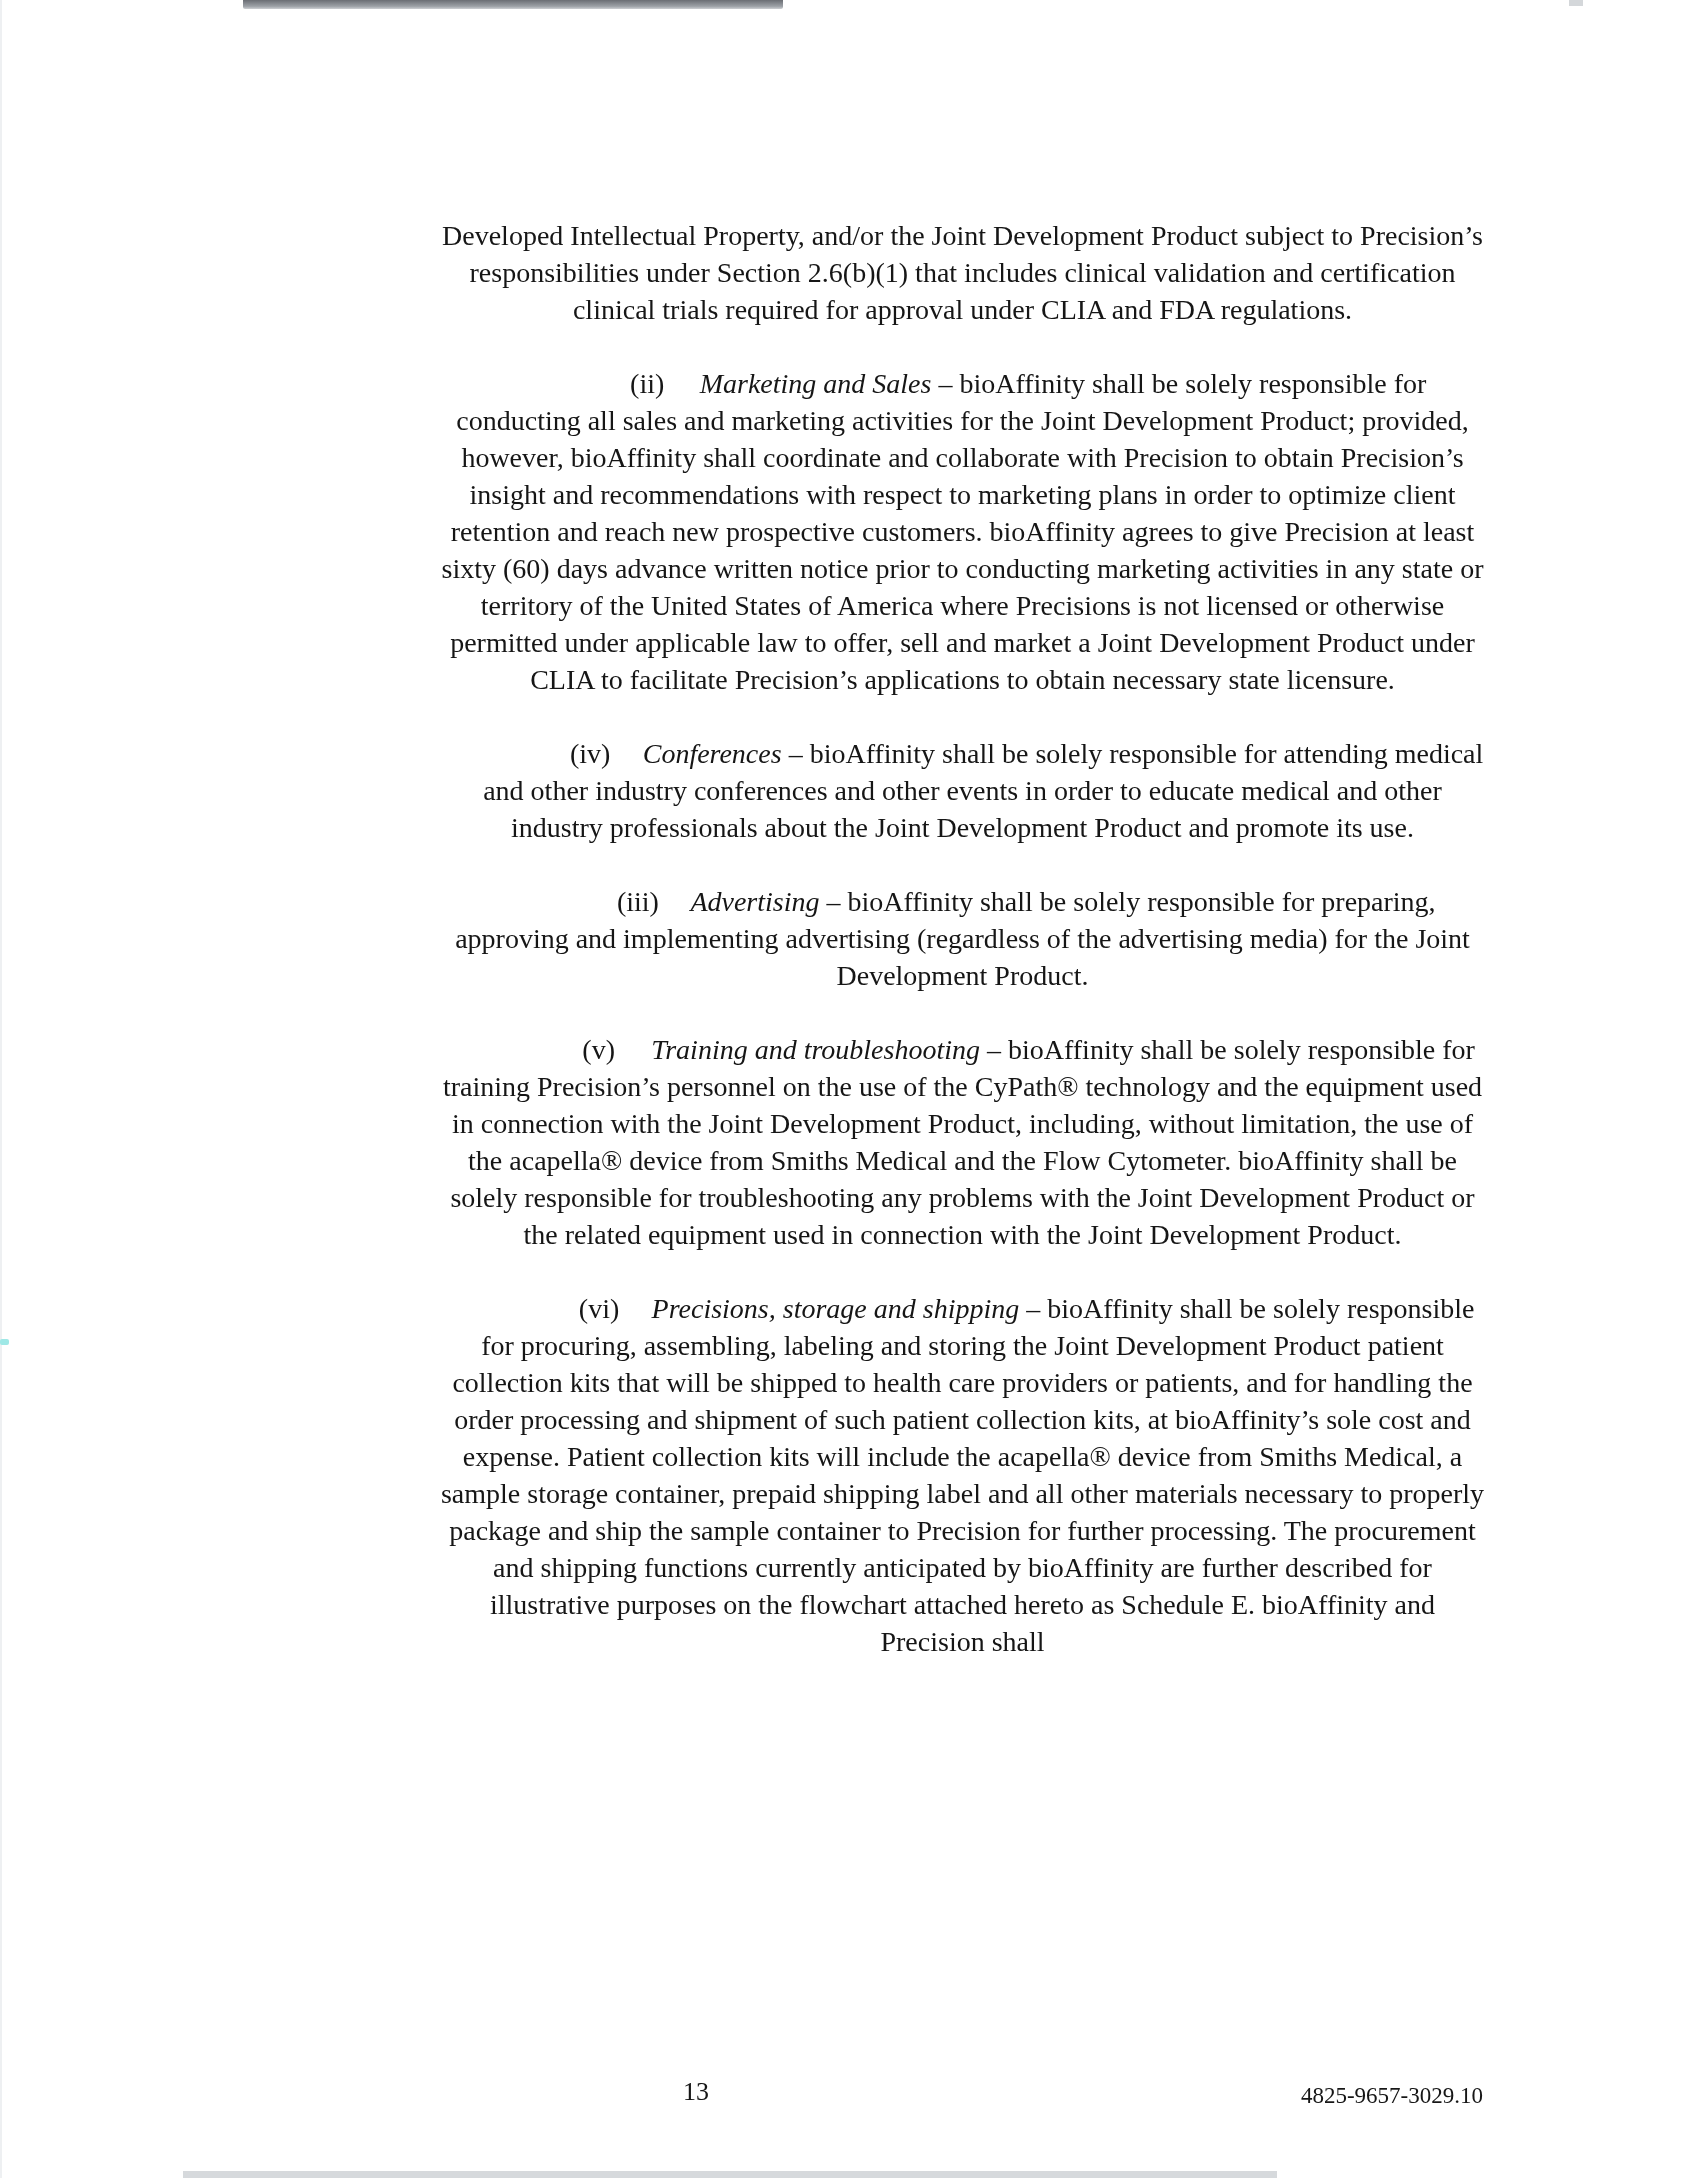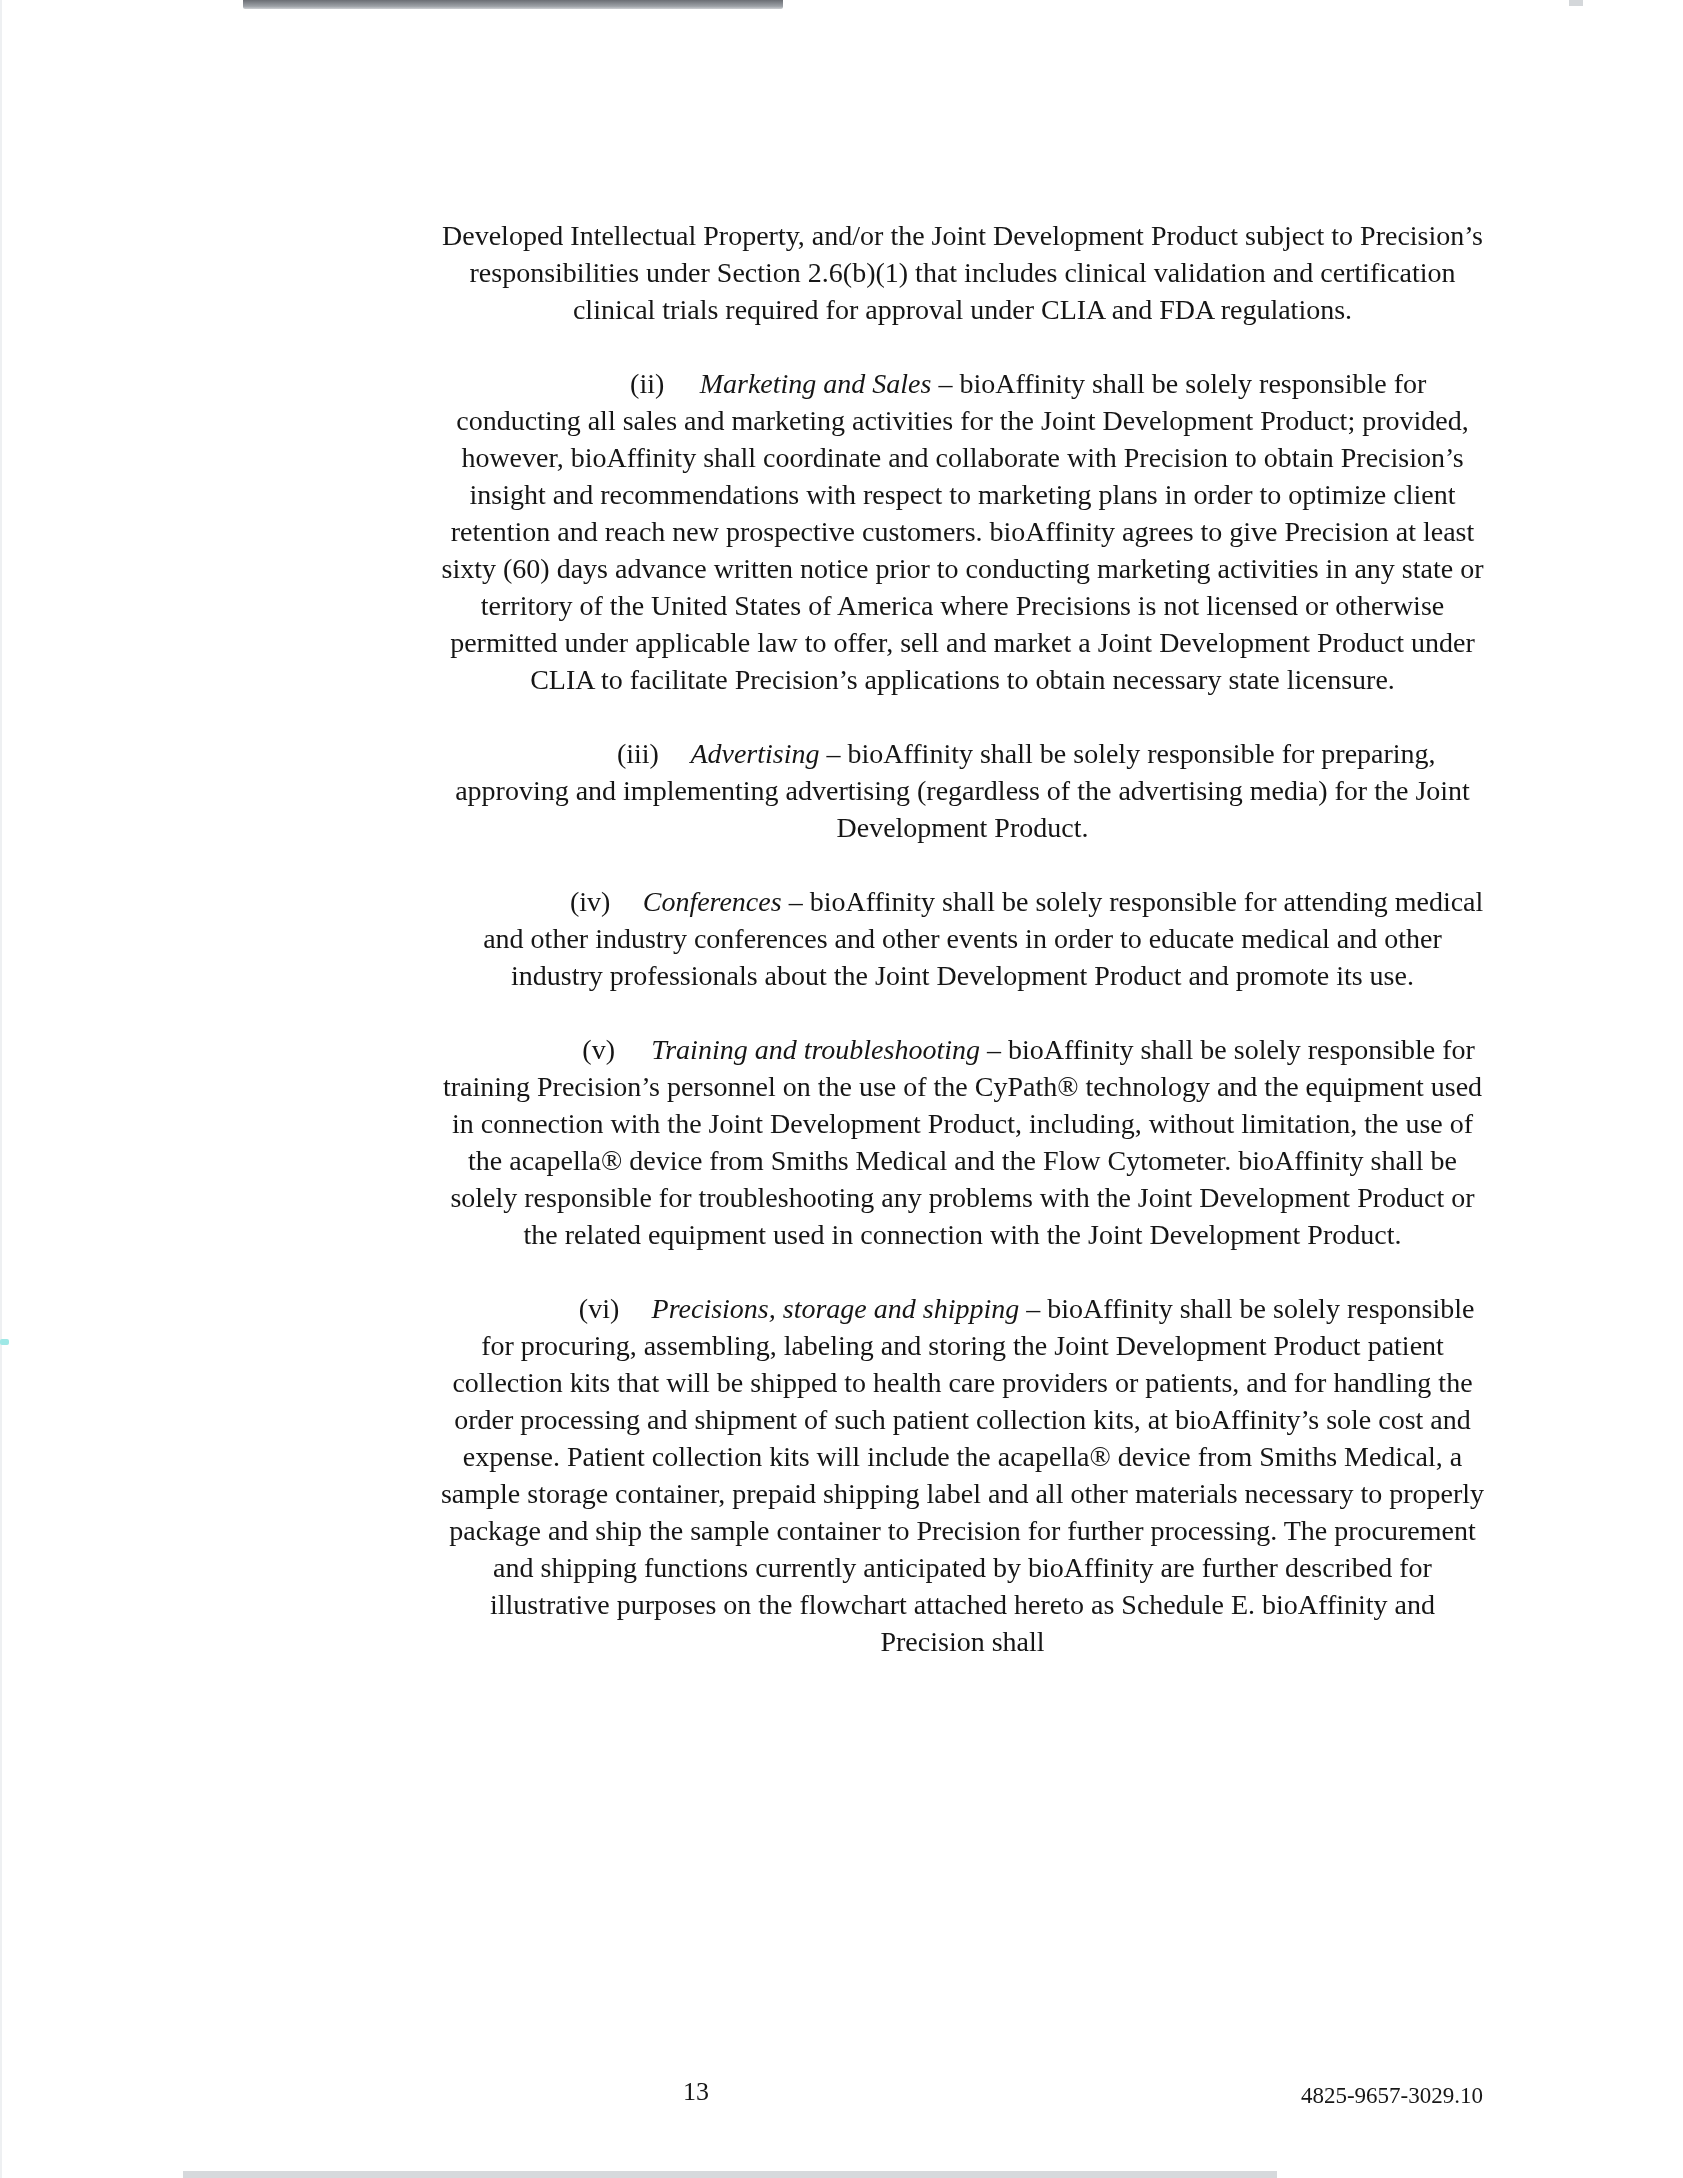--- a/index.html
+++ b/index.html
@@ -132,27 +132,27 @@
     <p class="para flush">
       <span>Developed Intellectual Property, and/or the Joint Development Product subject to Precision’s responsibilities under Section 2.6(b)(1) that includes clinical validation and certification clinical trials required for approval under CLIA and FDA regulations.</span>
     </p>
 
     <p class="para indented">
       <span class="pnum">(ii)</span><i class="phead">Marketing and Sales</i>
       <span>– bioAffinity shall be solely responsible for conducting all sales and marketing activities for the Joint Development Product; provided, however, bioAffinity shall coordinate and collaborate with Precision to obtain Precision’s insight and recommendations with respect to marketing plans in order to optimize client retention and reach new prospective customers. bioAffinity agrees to give Precision at least sixty (60) days advance written notice prior to conducting marketing activities in any state or territory of the United States of America where Precisions is not licensed or otherwise permitted under applicable law to offer, sell and market a Joint Development Product under CLIA to facilitate Precision’s applications to obtain necessary state licensure.</span>
     </p>
 
     <p class="para indented">
-      <span class="pnum">(iii)</span><i class="phead">Advertising</i>
-      <span>– bioAffinity shall be solely responsible for preparing, approving and implementing advertising (regardless of the advertising media) for the Joint Development Product.</span>
+      <span class="pnum">(iv)</span><i class="phead">Conferences</i>
+      <span>– bioAffinity shall be solely responsible for attending medical and other industry conferences and other events in order to educate medical and other industry professionals about the Joint Development Product and promote its use.</span>
     </p>
 
     <p class="para indented">
-      <span class="pnum">(iv)</span><i class="phead">Conferences</i>
-      <span>– bioAffinity shall be solely responsible for attending medical and other industry conferences and other events in order to educate medical and other industry professionals about the Joint Development Product and promote its use.</span>
+      <span class="pnum">(iii)</span><i class="phead">Advertising</i>
+      <span>– bioAffinity shall be solely responsible for preparing, approving and implementing advertising (regardless of the advertising media) for the Joint Development Product.</span>
     </p>
 
     <p class="para indented">
       <span class="pnum">(v)</span><i class="phead">Training and troubleshooting</i>
       <span>– bioAffinity shall be solely responsible for training Precision’s personnel on the use of the CyPath® technology and the equipment used in connection with the Joint Development Product, including, without limitation, the use of the acapella® device from Smiths Medical and the Flow Cytometer.  bioAffinity shall be solely responsible for troubleshooting any problems with the Joint Development Product or the related equipment used in connection with the Joint Development Product.</span>
     </p>
 
     <p class="para indented">
       <span class="pnum">(vi)</span><i class="phead">Precisions, storage and shipping</i>
       <span>– bioAffinity shall be solely responsible for procuring, assembling, labeling and storing the Joint Development Product patient collection kits that will be shipped to health care providers or patients, and for handling the order processing and shipment of such patient collection kits, at bioAffinity’s sole cost and expense. Patient collection kits will include the acapella® device from Smiths Medical, a sample storage container, prepaid shipping label and all other materials necessary to properly package and ship the sample container to Precision for further processing.  The procurement and shipping functions currently anticipated by bioAffinity are further described for illustrative purposes on the flowchart attached hereto as Schedule E.  bioAffinity and Precision shall</span>

